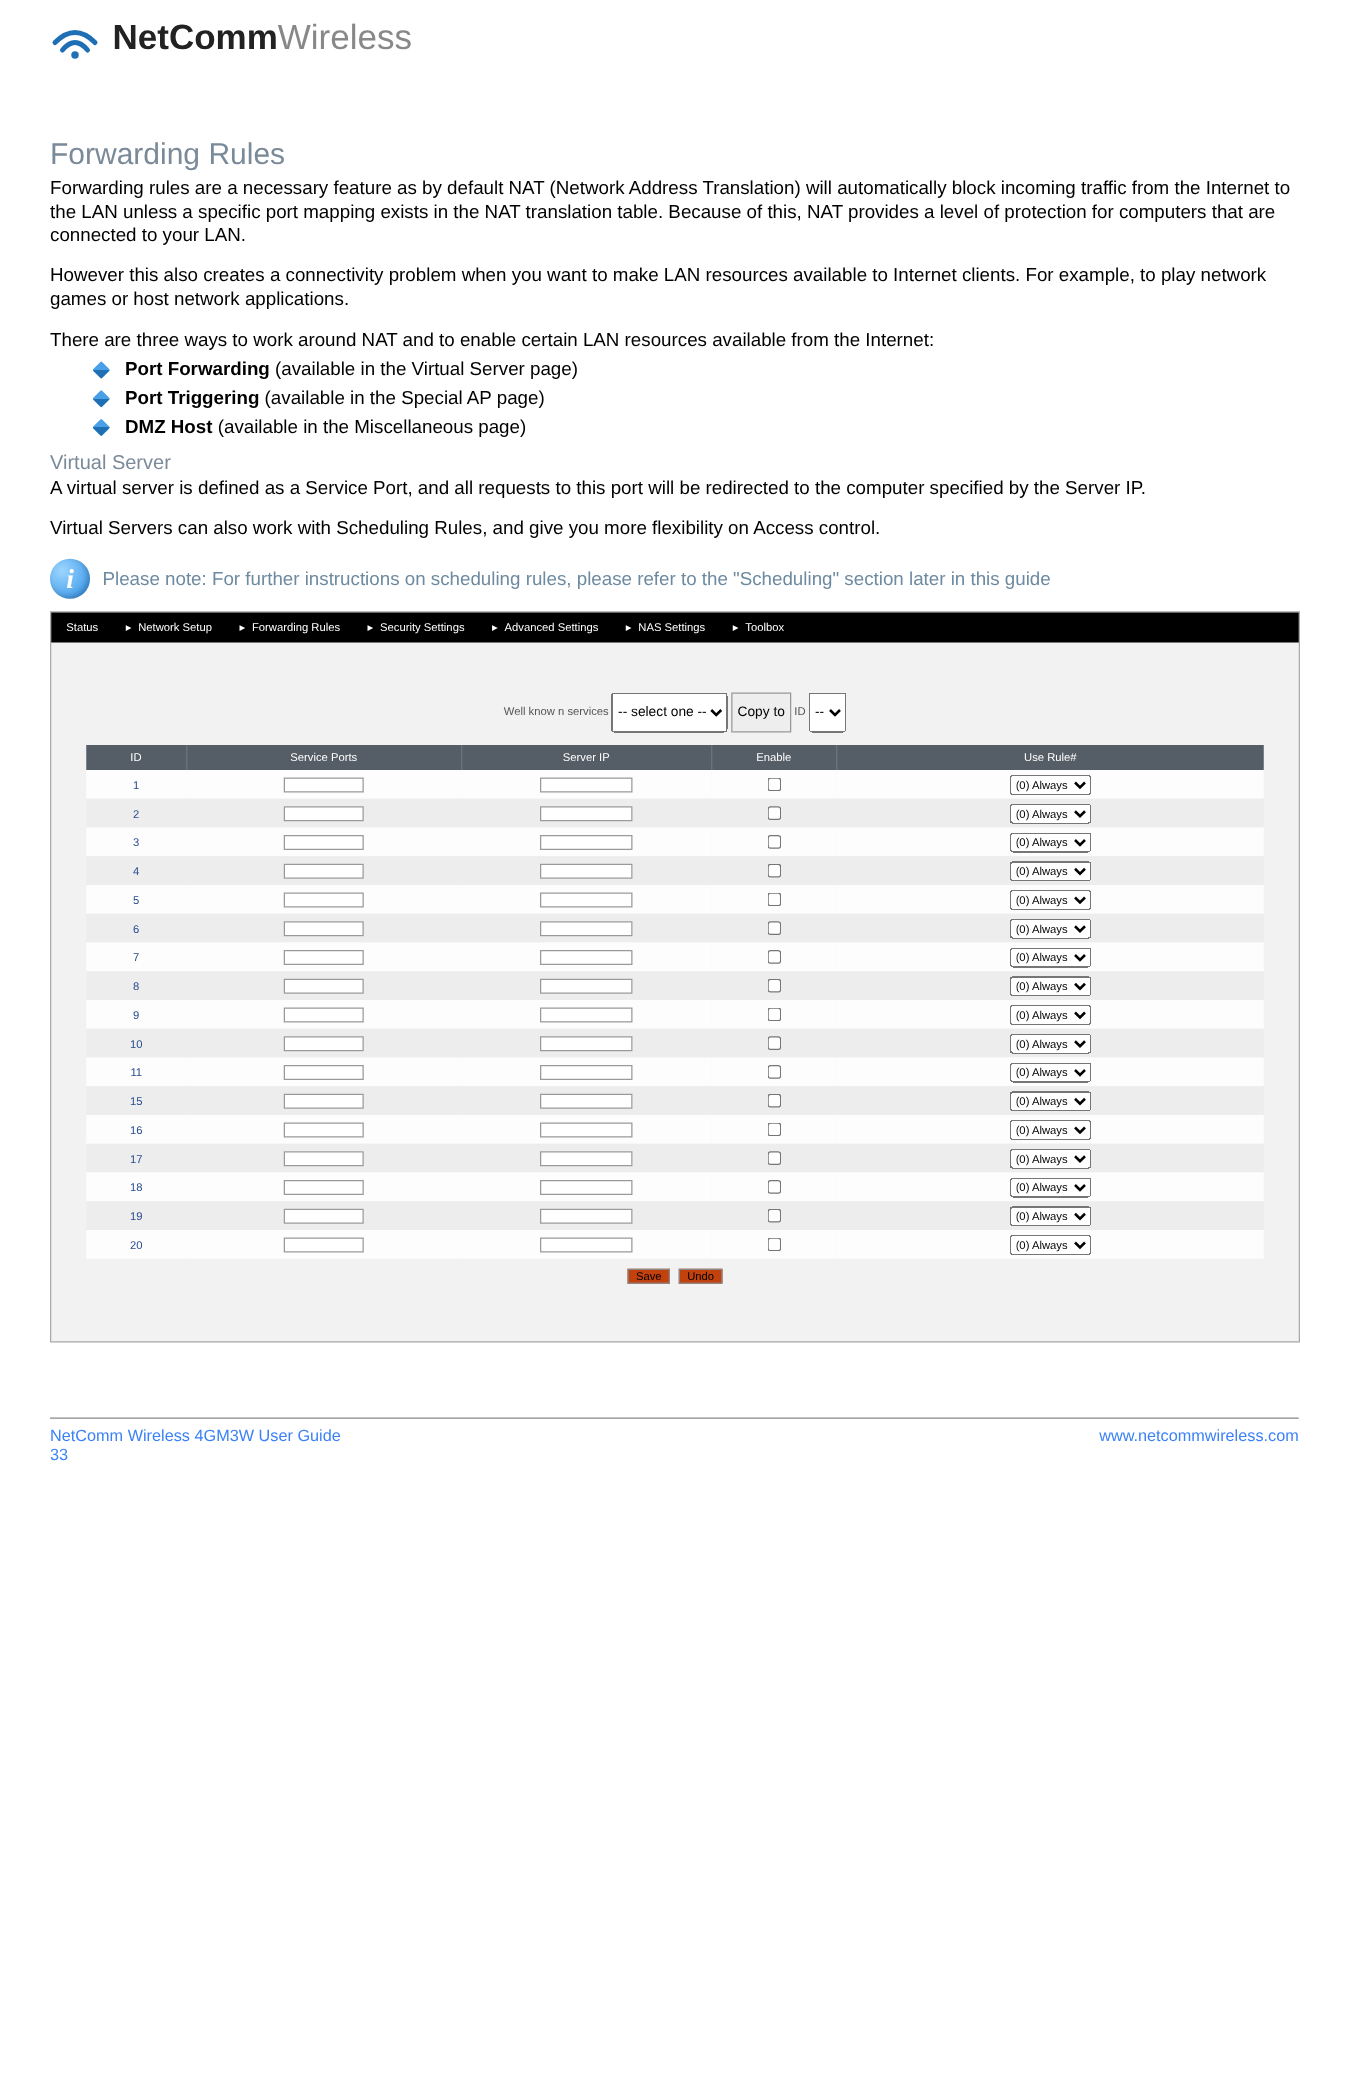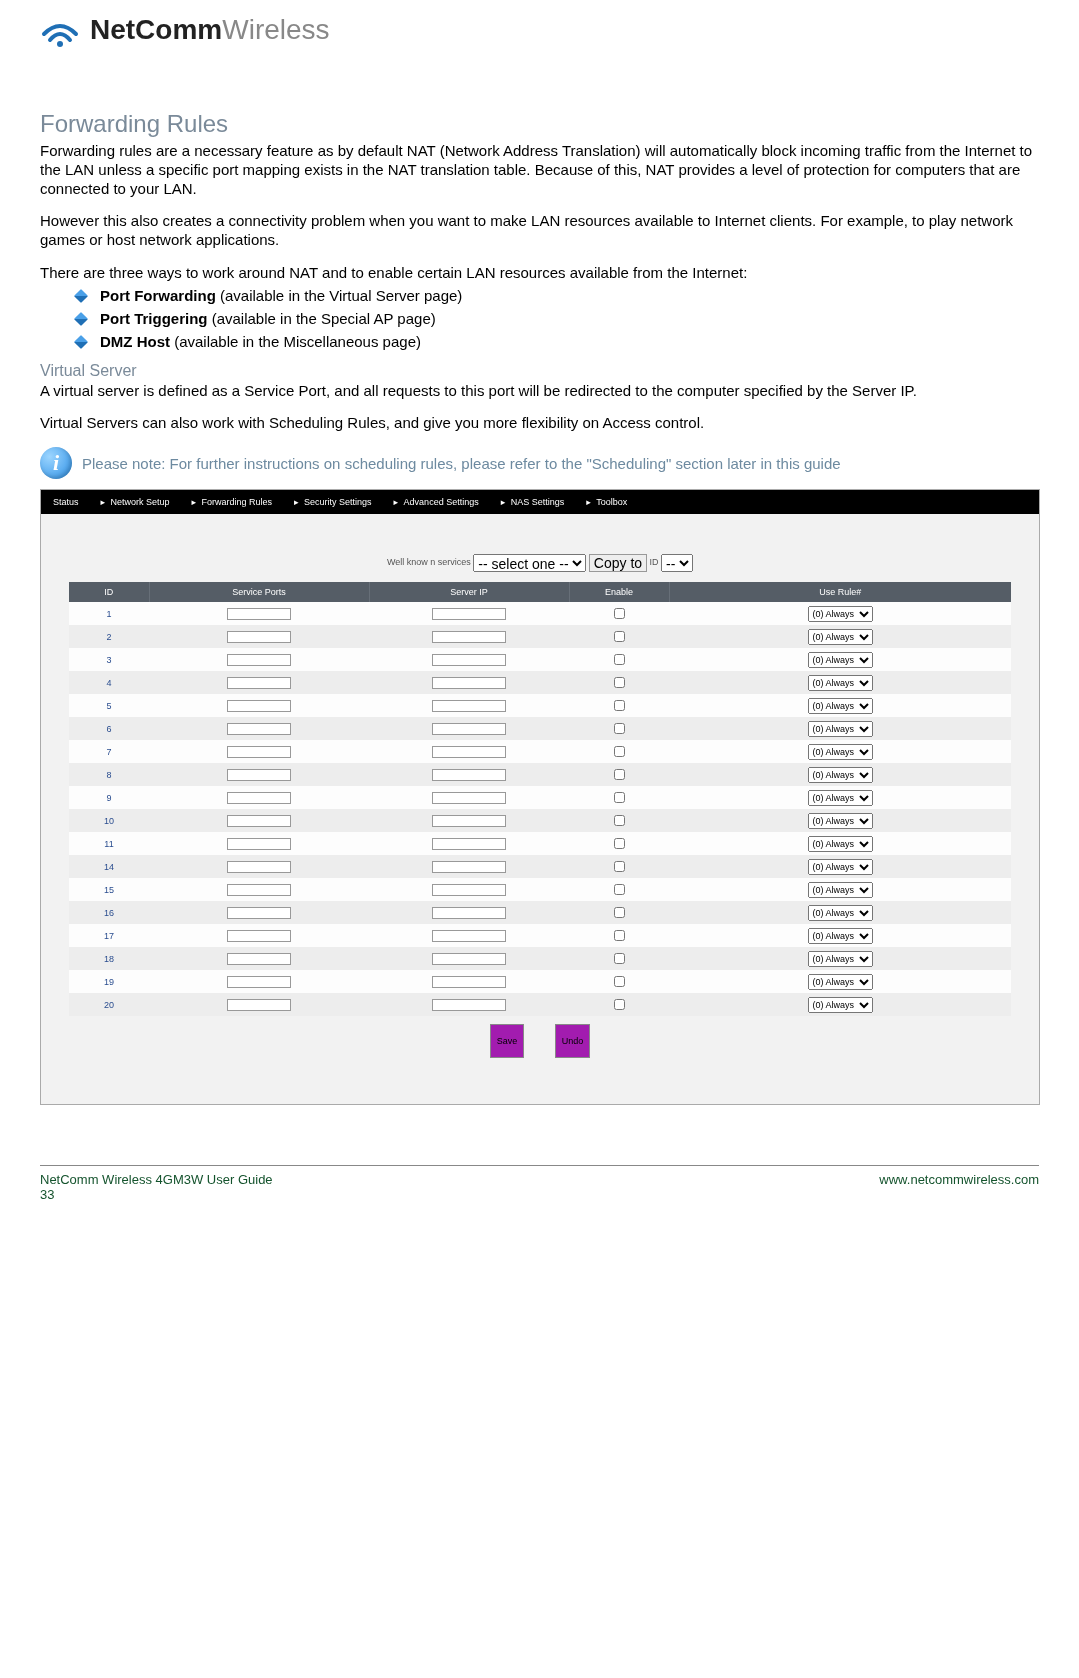--- a/index.html
+++ b/index.html
@@ -55,40 +55,40 @@
     display: flex;
     height: 24px;
     align-items: center;
     color: #fff;
     font-size: 9px;
   }
   .nav-item { padding: 0 20px 0 12px; position: relative; text-align: right; }
   .nav-item.norm::before { content: "▸"; position: absolute; left: 2px; top: 0; font-size: 9px;}
   .config-area { padding: 40px 28px 28px 28px; }
   .toolbar-row { text-align: center; margin-bottom: 10px; font-size: 9px; color:#555;}
-  .toolbar-row select, .toolbar-row button { font-size: 14px; height: 18px; vertical-align: middle; }
+  .toolbar-row select, .toolbar-row button { font-size: 11px; height: 32px; vertical-align: middle; }
   .toolbar-row button { background: #eee; border: 1px solid #999; padding: 0 4px; }
   table.vs { width: 100%; border-collapse: collapse; }
   table.vs thead th {
     background: #555d66; color: #fff; font-weight: normal;
     padding: 5px 4px; font-size: 9px; text-align: center;
     border-right: 1px solid #676f78;
   }
   table.vs thead th:last-child { border-right: none; }
   table.vs tbody tr:nth-child(odd) { background: #fdfdfd; }
   table.vs tbody tr:nth-child(even) { background: #ededed; }
   table.vs td { padding: 3px 4px; text-align: center; font-size: 9px; color:#2a4d8f;}
   table.vs td input[type=text] { width: 64px; height: 12px; font-size: 9px; border:1px solid #999;}
   table.vs td.ip input[type=text]{ width: 74px;}
   table.vs td input[type=checkbox]{ width:11px; height:11px;}
   table.vs td select { font-size: 9px; height: 16px; }
   .btn-row { text-align:center; padding: 8px 0 18px 0;}
-  .btn-row button { font-size: 9px; background:#a21caf; border:1px solid #888; padding:11px 6px; margin:0 14px;}
+  .btn-row button { font-size: 9px; background:#c2410c; border:1px solid #888; padding:0 6px; margin:0 2px;}
   .footer-line { border-top: 1px solid #888; margin: 0 40px 6px 40px; width: 999px; }
-  .footer { display:flex; justify-content:space-between; padding: 0 40px; font-size: 13px; color:#14532d;}
+  .footer { display:flex; justify-content:space-between; padding: 0 40px; font-size: 13px; color:#3b82f6;}
 </style>
 </head>
 <body>
 
 <div class="page">
   <div class="logo-row">
     <svg class="logo-icon" viewBox="0 0 40 40">
       <path d="M4 24 Q20 8 36 24" stroke="#1f6fb5" stroke-width="4" fill="none" stroke-linecap="round"></path>
       <path d="M10 30 Q20 18 30 30" stroke="#1f6fb5" stroke-width="4" fill="none" stroke-linecap="round"></path>
       <circle cx="20" cy="34" r="3" fill="#1f6fb5"></circle>
@@ -218,27 +218,20 @@
               <td><select><option>(0) Always</option></select></td>
             </tr>
             <tr>
               <td>11</td>
               <td><input type="text" style=""></td>
               <td class="ip"><input type="text" style=""></td>
               <td><input type="checkbox" style=""></td>
               <td><select><option>(0) Always</option></select></td>
             </tr>
             <tr>
-              <td>14</td>
-              <td><input type="text" style=""></td>
-              <td class="ip"><input type="text" style=""></td>
-              <td><input type="checkbox" style=""></td>
-              <td><select><option>(0) Always</option></select></td>
-            </tr>
-            <tr>
               <td>15</td>
               <td><input type="text" style=""></td>
               <td class="ip"><input type="text" style=""></td>
               <td><input type="checkbox" style=""></td>
               <td><select><option>(0) Always</option></select></td>
             </tr>
             <tr>
               <td>16</td>
               <td><input type="text" style=""></td>
               <td class="ip"><input type="text" style=""></td>

